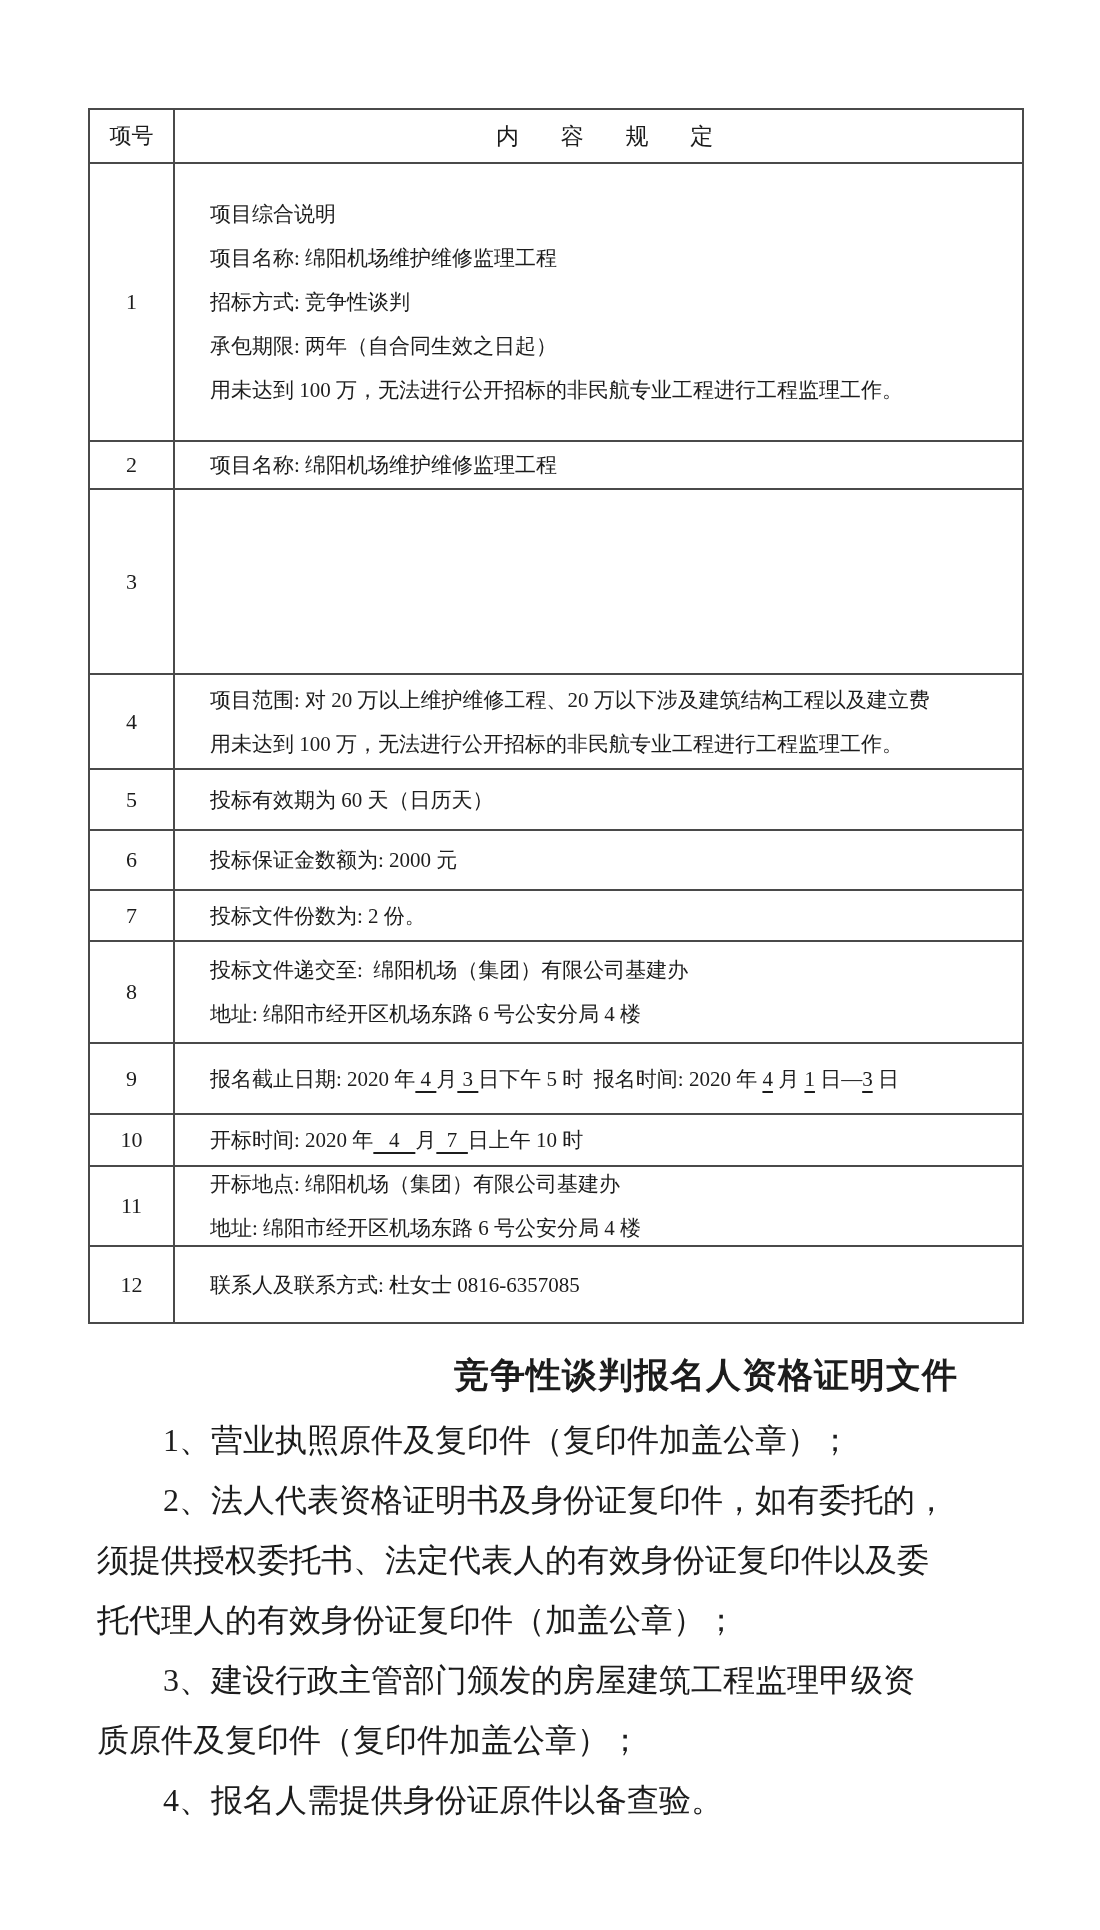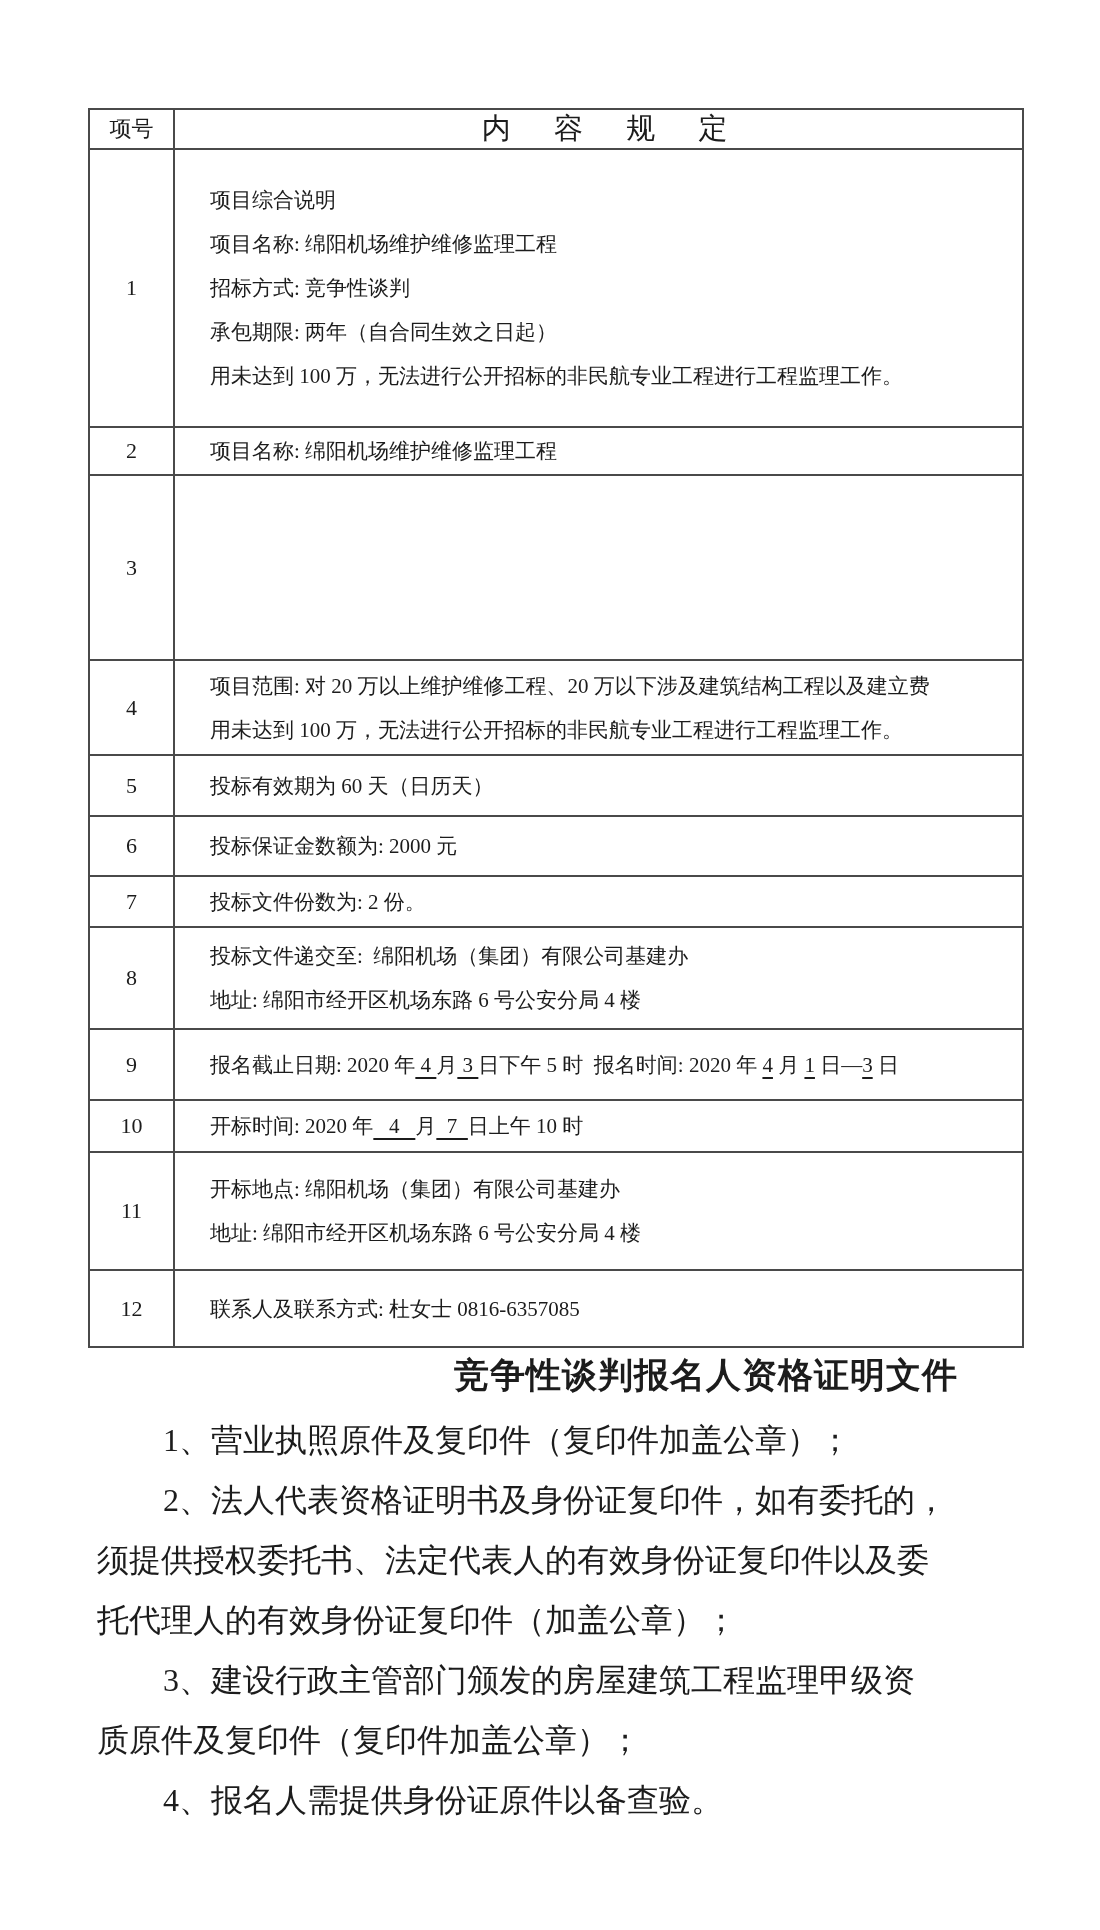--- a/index.html
+++ b/index.html
@@ -20,33 +20,33 @@
     border-right:2px solid #4a4a4a;
     display:flex;align-items:center;justify-content:center;
     font-size:22px;
   }
   .c2{
     flex:1;display:flex;flex-direction:column;justify-content:center;
     padding:0 12px 0 16px;font-size:21px;box-sizing:border-box;
   }
   .line{line-height:44px;white-space:pre;margin-left:19px;}
   .u{text-decoration:underline;text-underline-offset:5px;text-decoration-thickness:1.5px;}
-  .t-header{height:40px;}
-  .t-header .c2{flex-direction:row;align-items:center;padding-left:42px;font-size:29px;letter-spacing:18px;}
+  .t-header{height:54px;}
+  .t-header .c2{flex-direction:row;align-items:center;padding-left:42px;font-size:23px;letter-spacing:18px;}
   #t-body .t-row:nth-child(1){height:278px;}
   #t-body .t-row:nth-child(2){height:48px;}
   #t-body .t-row:nth-child(3){height:185px;}
   #t-body .t-row:nth-child(4){height:95px;}
   #t-body .t-row:nth-child(5){height:61px;}
   #t-body .t-row:nth-child(6){height:60px;}
   #t-body .t-row:nth-child(7){height:51px;}
   #t-body .t-row:nth-child(8){height:102px;}
   #t-body .t-row:nth-child(9){height:71px;}
   #t-body .t-row:nth-child(10){height:52px;}
-  #t-body .t-row:nth-child(11){height:118px;}
+  #t-body .t-row:nth-child(11){height:80px;}
   #t-body .t-row:nth-child(12){height:75px;}
   
   .section-title{
     position:absolute;left:88px;top:1352px;width:870px;
     text-align:right;font-size:35px;font-weight:bold;letter-spacing:1px;
   }
   .qual-list{position:absolute;left:97px;top:1410px;width:900px;font-size:32px;}
   .qline{line-height:60px;white-space:pre;}
   .qline.indent{text-indent:66px;}
 </style>

